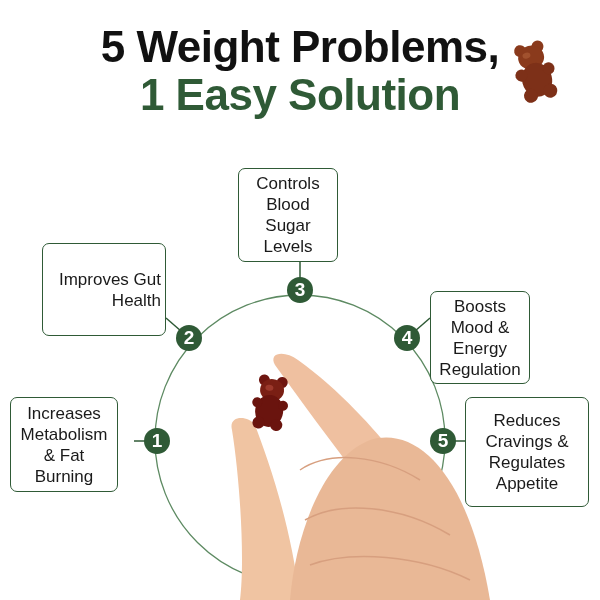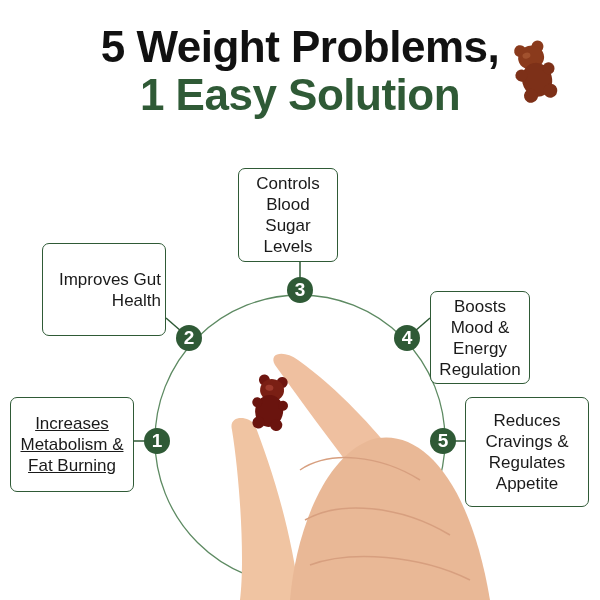--- a/index.html
+++ b/index.html
@@ -57,20 +57,20 @@
     <circle cx="13" cy="-1" r="5" fill="#6a140e"></circle>
     <circle cx="-9" cy="19" r="6" fill="#6a140e"></circle>
     <circle cx="9" cy="19" r="6" fill="#6a140e"></circle>
     <ellipse cx="-3" cy="-17" rx="4" ry="3" fill="#b24a3a" opacity="0.6"></ellipse>
   </g>
 </svg>
 
 <div class="box" style="left:238px;top:168px;width:100px;height:94px;">Controls Blood Sugar Levels</div>
 <div class="box" style="left:42px;top:243px;width:124px;height:93px;text-align:right;">Improves Gut Health</div>
 <div class="box" style="left:430px;top:243px;width:100px;height:93px;margin-top:48px;">Boosts Mood &amp; Energy Regulation</div>
-<div class="box" style="left:10px;top:397px;width:124px;height:95px;text-decoration:underline;">Increases Metabolism &amp; Fat Burning</div>
+<div class="box" style="left:10px;top:397px;width:108px;height:95px;">Increases Metabolism &amp; Fat Burning</div>
 <div class="box" style="left:465px;top:397px;width:124px;height:110px;">Reduces Cravings &amp; Regulates Appetite</div>
 
 <div class="badge" style="left:300px;top:290px;">3</div>
 <div class="badge" style="left:189px;top:338px;">2</div>
 <div class="badge" style="left:407px;top:338px;">4</div>
 <div class="badge" style="left:157px;top:441px;">1</div>
 <div class="badge" style="left:443px;top:441px;">5</div>
 
 </body></html>

